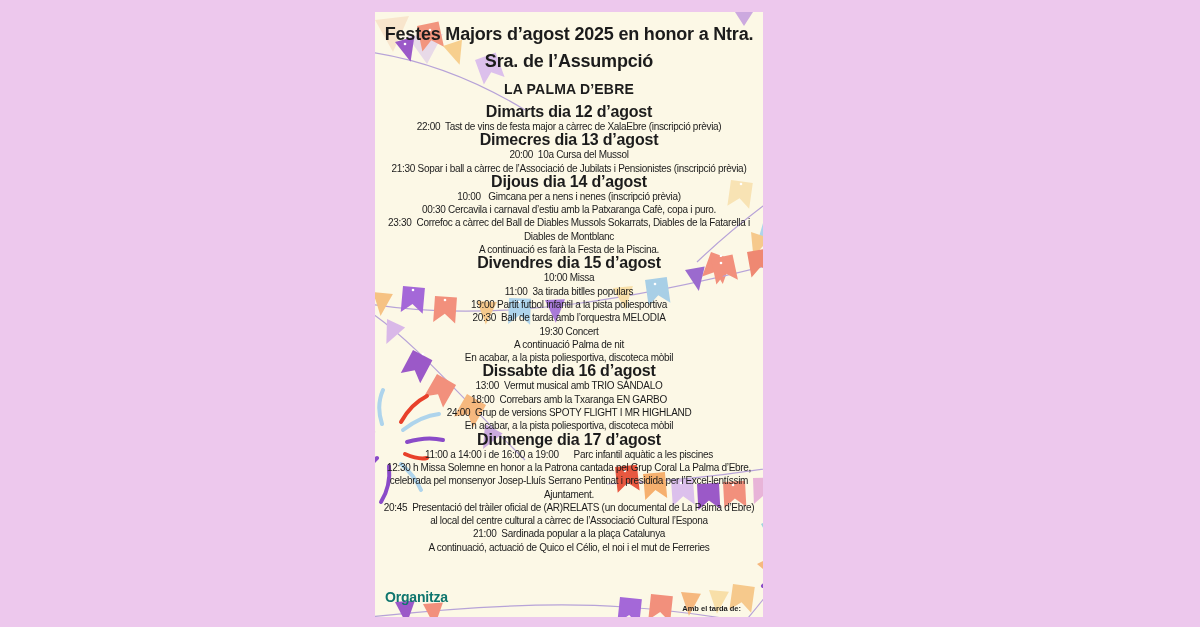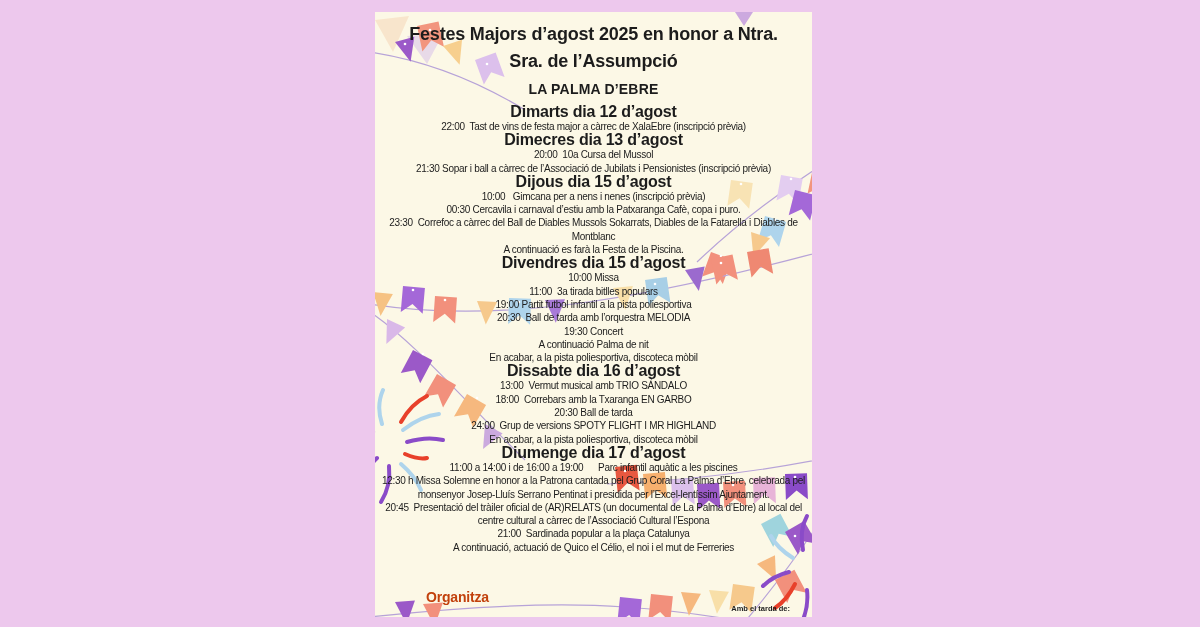--- a/index.html
+++ b/index.html
@@ -1,33 +1,33 @@
 <!DOCTYPE html>
 <html><head>
 <meta charset="utf-8">
 <style>
   * { margin:0; padding:0; box-sizing:border-box; }
   html,body { width:1200px; height:627px; overflow:hidden; }
   body { background:#edc8ed; font-family:"Liberation Sans", sans-serif; position:relative; }
   .poster {
-    position:absolute; left:375px; top:12px; width:437px; height:605px;
+    position:absolute; left:375px; top:12px; width:388px; height:605px;
     background:#fcf8e6; overflow:hidden;
   }
   .deco { position:absolute; left:0; top:0; width:450px; height:605px; }
   .content { position:relative; z-index:2; text-align:center; color:#1c1c1c; padding:0 6px; }
   .title1, .title2 { font-size:18px; font-weight:bold; line-height:27px; letter-spacing:-0.2px; }
   .title1 { margin-top:9px; }
   .title3 { font-size:14px; font-weight:bold; line-height:28px; letter-spacing:0.2px; }
   .section { }
   .section.first { margin-top:2px; }
   .section h3 { font-size:16px; font-weight:bold; line-height:14px; letter-spacing:-0.2px; margin-bottom:1px; }
   .line { font-size:10px; line-height:13.3px; letter-spacing:-0.3px; }
   .organitza {
     position:absolute; z-index:3; left:10px; top:577px;
-    font-size:14px; font-weight:bold; color:#c2410c; letter-spacing:-0.2px;margin-left:41px;
+    font-size:14px; font-weight:bold; color:#0f766e; letter-spacing:-0.2px;
   }
   .support {
     position:absolute; z-index:3; right:22px; top:592px;
     font-size:7.5px; font-weight:bold; color:#1c1c1c;
   }
   svg .ray { fill:none; stroke-width:4; stroke-linecap:round; }
   svg .str { fill:none; stroke:#b7a3d8; stroke-width:1.2; }
 </style>
 </head>
 <body>
@@ -175,21 +175,21 @@
       <div class="line">22:00&nbsp; Tast de vins de festa major a càrrec de XalaEbre (inscripció prèvia)</div>
     </div>
 
     <div class="section">
       <h3>Dimecres dia 13 d’agost</h3>
       <div class="line">20:00&nbsp; 10a Cursa del Mussol</div>
       <div class="line">21:30 Sopar i ball a càrrec de l’Associació de Jubilats i Pensionistes (inscripció prèvia)</div>
     </div>
 
     <div class="section">
-      <h3>Dijous dia 15 d’agost</h3>
+      <h3>Dijous dia 14 d’agost</h3>
       <div class="line">10:00&nbsp;&nbsp; Gimcana per a nens i nenes (inscripció prèvia)</div>
       <div class="line">00:30 Cercavila i carnaval d’estiu amb la Patxaranga Cafè, copa i puro.</div>
       <div class="line">23:30&nbsp; Correfoc a càrrec del Ball de Diables Mussols Sokarrats, Diables de la Fatarella i Diables de Montblanc</div>
       <div class="line">A continuació es farà la Festa de la Piscina.</div>
     </div>
 
     <div class="section">
       <h3>Divendres dia 15 d’agost</h3>
       <div class="line">10:00 Missa</div>
       <div class="line">11:00&nbsp; 3a tirada bitlles populars</div>
@@ -197,21 +197,20 @@
       <div class="line">20:30&nbsp; Ball de tarda amb l’orquestra MELODIA</div>
       <div class="line">19:30 Concert</div>
       <div class="line">A continuació Palma de nit</div>
       <div class="line">En acabar, a la pista poliesportiva, discoteca mòbil</div>
     </div>
 
     <div class="section">
       <h3>Dissabte dia 16 d’agost</h3>
       <div class="line">13:00&nbsp; Vermut musical amb TRIO SÁNDALO</div>
       <div class="line">18:00&nbsp; Correbars amb la Txaranga EN GARBO</div>
-      <div class="line">20:30 Ball de tarda</div>
       <div class="line">24:00&nbsp; Grup de versions SPOTY FLIGHT I MR HIGHLAND</div>
       <div class="line">En acabar, a la pista poliesportiva, discoteca mòbil</div>
     </div>
 
     <div class="section">
       <h3>Diumenge dia 17 d’agost</h3>
       <div class="line">11:00 a 14:00 i de 16:00 a 19:00&nbsp;&nbsp;&nbsp;&nbsp;&nbsp; Parc infantil aquàtic a les piscines</div>
       <div class="line">12:30 h Missa Solemne en honor a la Patrona cantada pel Grup Coral La Palma d’Ebre, celebrada pel monsenyor Josep-Lluís Serrano Pentinat i presidida per l’Excel-lentíssim Ajuntament.</div>
       <div class="line">20:45&nbsp; Presentació del tràiler oficial de (AR)RELATS (un documental de La Palma d’Ebre) al local del centre cultural a càrrec de l’Associació Cultural l’Espona</div>
       <div class="line">21:00&nbsp; Sardinada popular a la plaça Catalunya</div>

